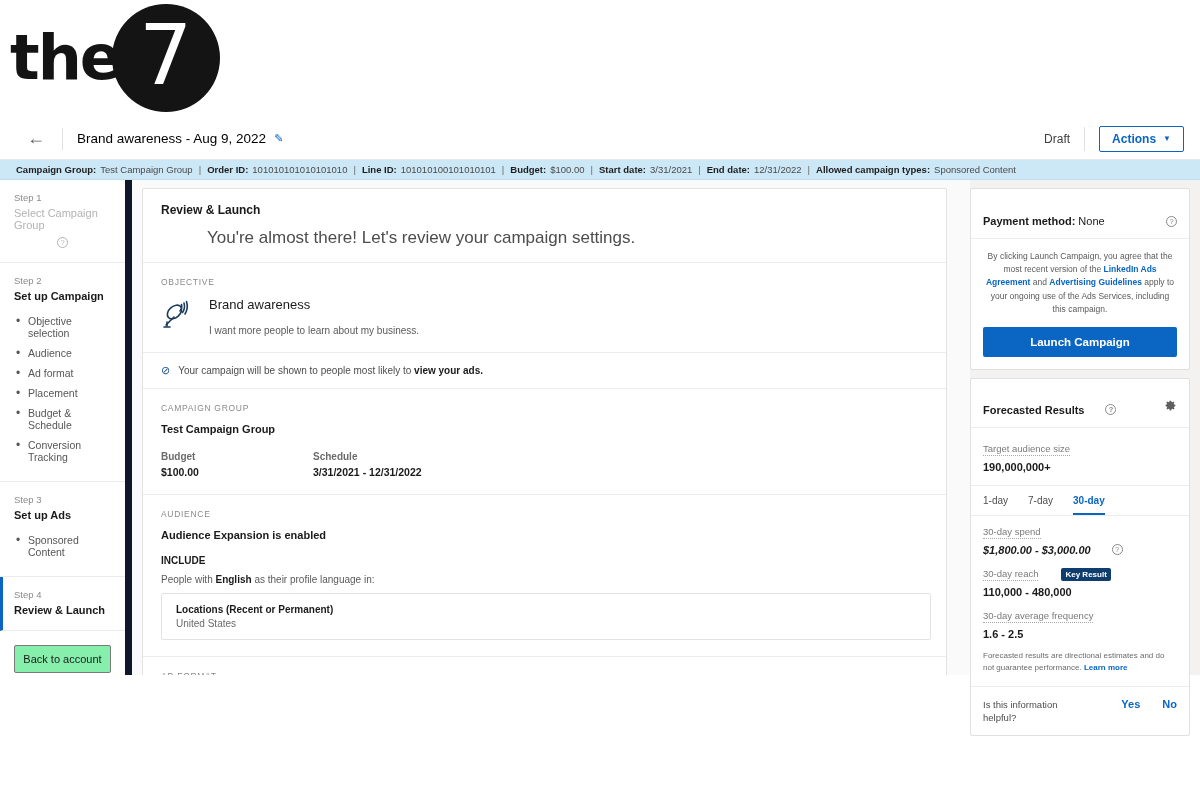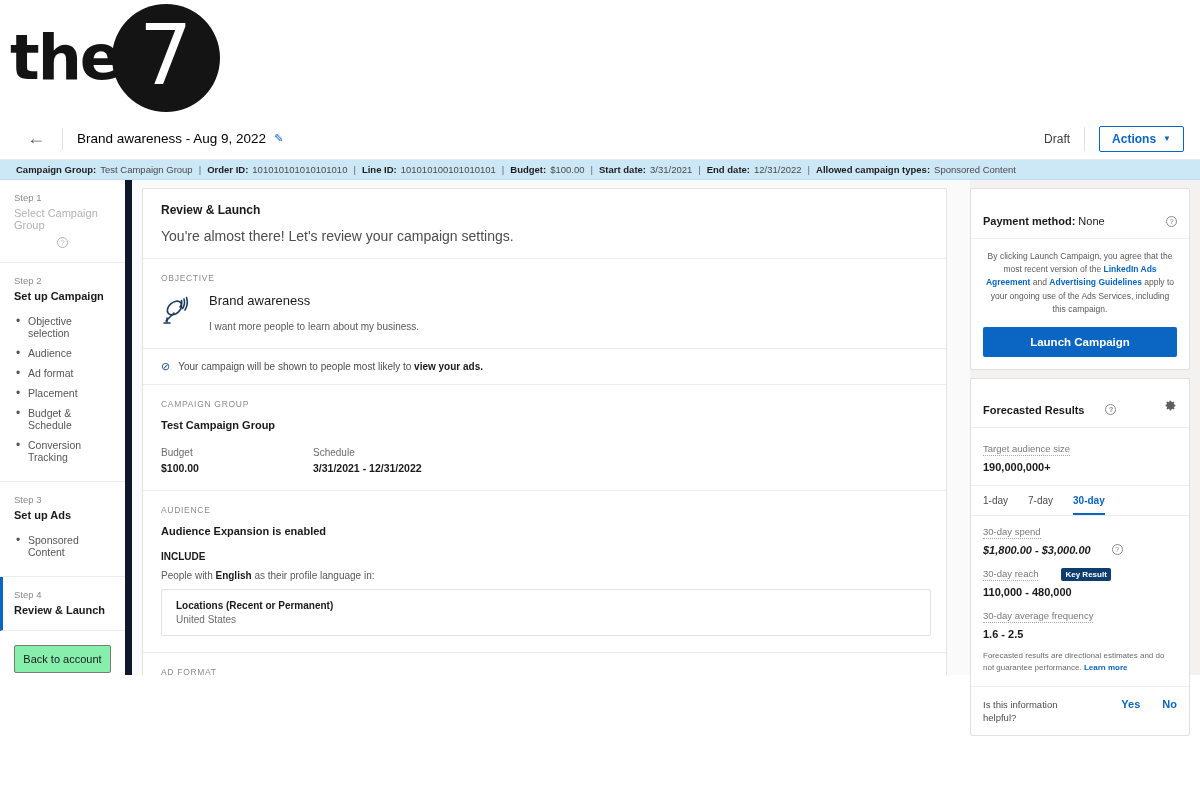--- a/index.html
+++ b/index.html
@@ -92,37 +92,37 @@
   }
 
   
   .center-col { flex:1; background:#fafafa; padding:8px 10px 0 10px; overflow:hidden; }
   .card {
     background:#fff; border:1px solid #e3e3e3; border-radius:2px;
     width:805px;
   }
   .card-head { padding:14px 18px 14px 18px; border-bottom:1px solid #ededed; }
   .card-title { font-size:12px; font-weight:700; color:#1a1a1a; }
-  .card-sub { font-size:14px; color:#4d4d4d; margin-top:11px; }
+  .card-sub { font-size:17px; color:#4d4d4d; margin-top:11px;margin-left:46px; }
   .sec { padding:14px 18px 16px 18px; border-bottom:1px solid #ededed; }
   .sec-label {
     font-size:8.5px; letter-spacing:0.7px; color:#8a8a8a; text-transform:uppercase;
     margin-bottom:10px;
   }
   .obj-row { display:flex; align-items:center; gap:14px; margin-top:4px; }
   .obj-name { font-size:13px; color:#1a1a1a; }
   .obj-desc { font-size:10px; color:#5a5a5a; margin-top:13px; }
   .note-row {
     display:flex; align-items:center; gap:8px; font-size:10px; color:#4d4d4d;
   }
   .note-row b { color:#1a1a1a; font-weight:700; }
   .val-strong { font-size:11px; font-weight:700; color:#1a1a1a; }
   .two-col { display:flex; margin-top:16px; }
   .two-col .col { width:152px; }
-  .col-label { font-size:10px; color:#6b6b6b; margin-bottom:4px; }
+  .col-label { font-size:10px; color:#6b6b6b; margin-bottom:4px;font-weight:bold; }
   .col-val { font-size:10.5px; font-weight:700; color:#1a1a1a; }
   .include-label { font-size:10px; font-weight:700; color:#1a1a1a; margin-top:14px; }
   .aud-line { font-size:10px; color:#5a5a5a; margin-top:8px; }
   .aud-line b { color:#1a1a1a; font-weight:700; }
   .loc-box {
     border:1px solid #e3e3e3; border-radius:2px; margin-top:8px;
     padding:10px 14px; width:770px;
   }
   .loc-title { font-size:10px; font-weight:700; color:#1a1a1a; }
   .loc-val { font-size:10px; color:#6b6b6b; margin-top:3px; }

